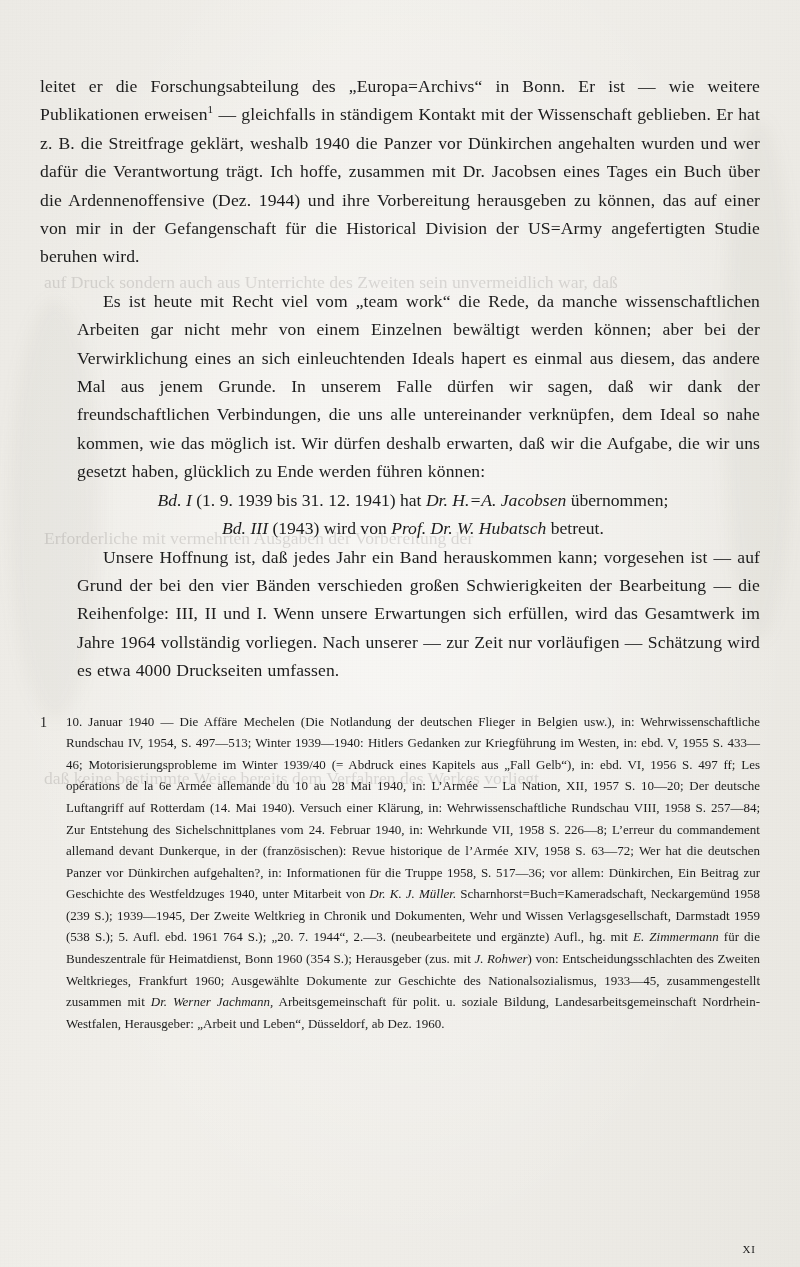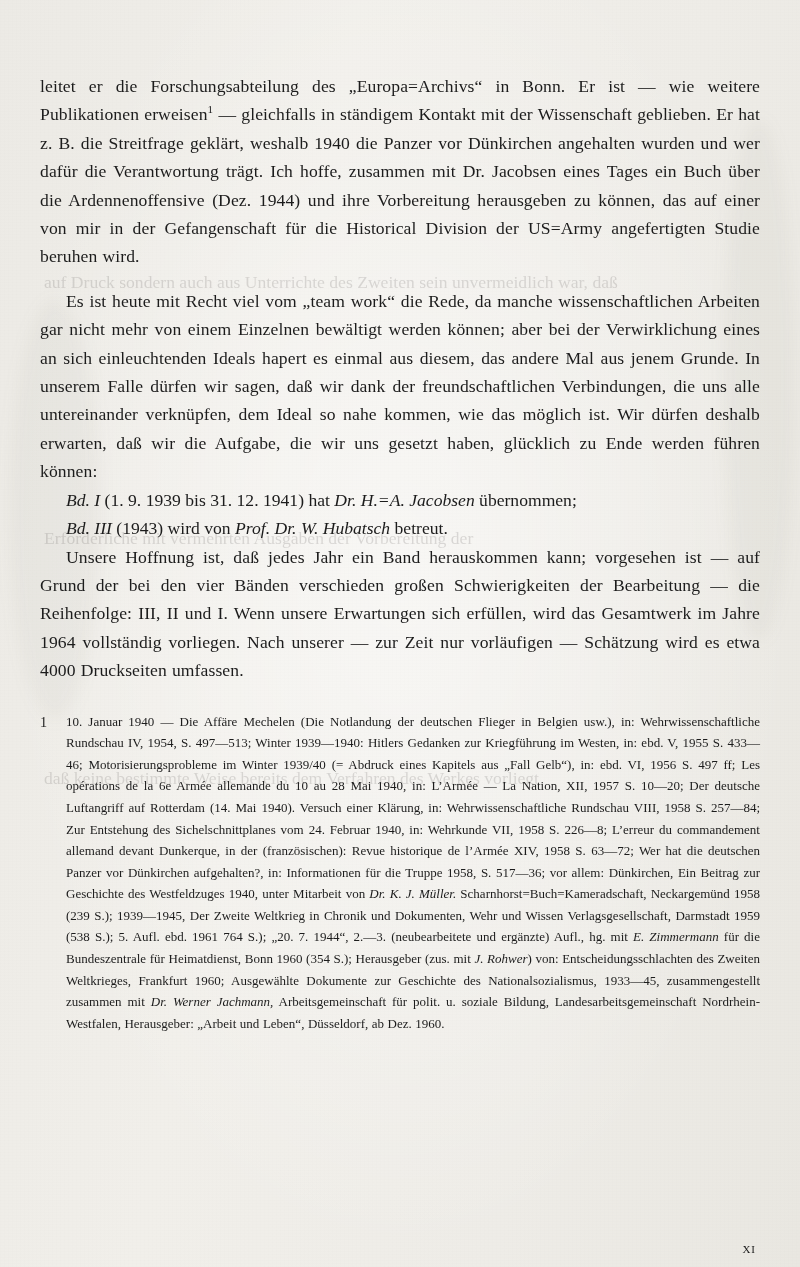--- a/index.html
+++ b/index.html
@@ -45,26 +45,28 @@
     text-justify: inter-word;
     margin: 0;
     letter-spacing: 0.1px;
     word-spacing: 0.6px;
   }
   .body-par + .body-par {
     margin-top: 16px;
   }
   .indent {
     text-indent: 26px;
+    margin-left: 37px;
   }
   .vol-line {
     font-size: 17.6px;
     line-height: 28.4px;
     margin: 0;
     padding-left: 26px;
+    text-align: center;
   }
   .vol-list {
     margin-top: 0;
   }
   em, .it {
     font-style: italic;
   }
   .footnote-wrap {
     margin-top: 26px;
     display: flex;

